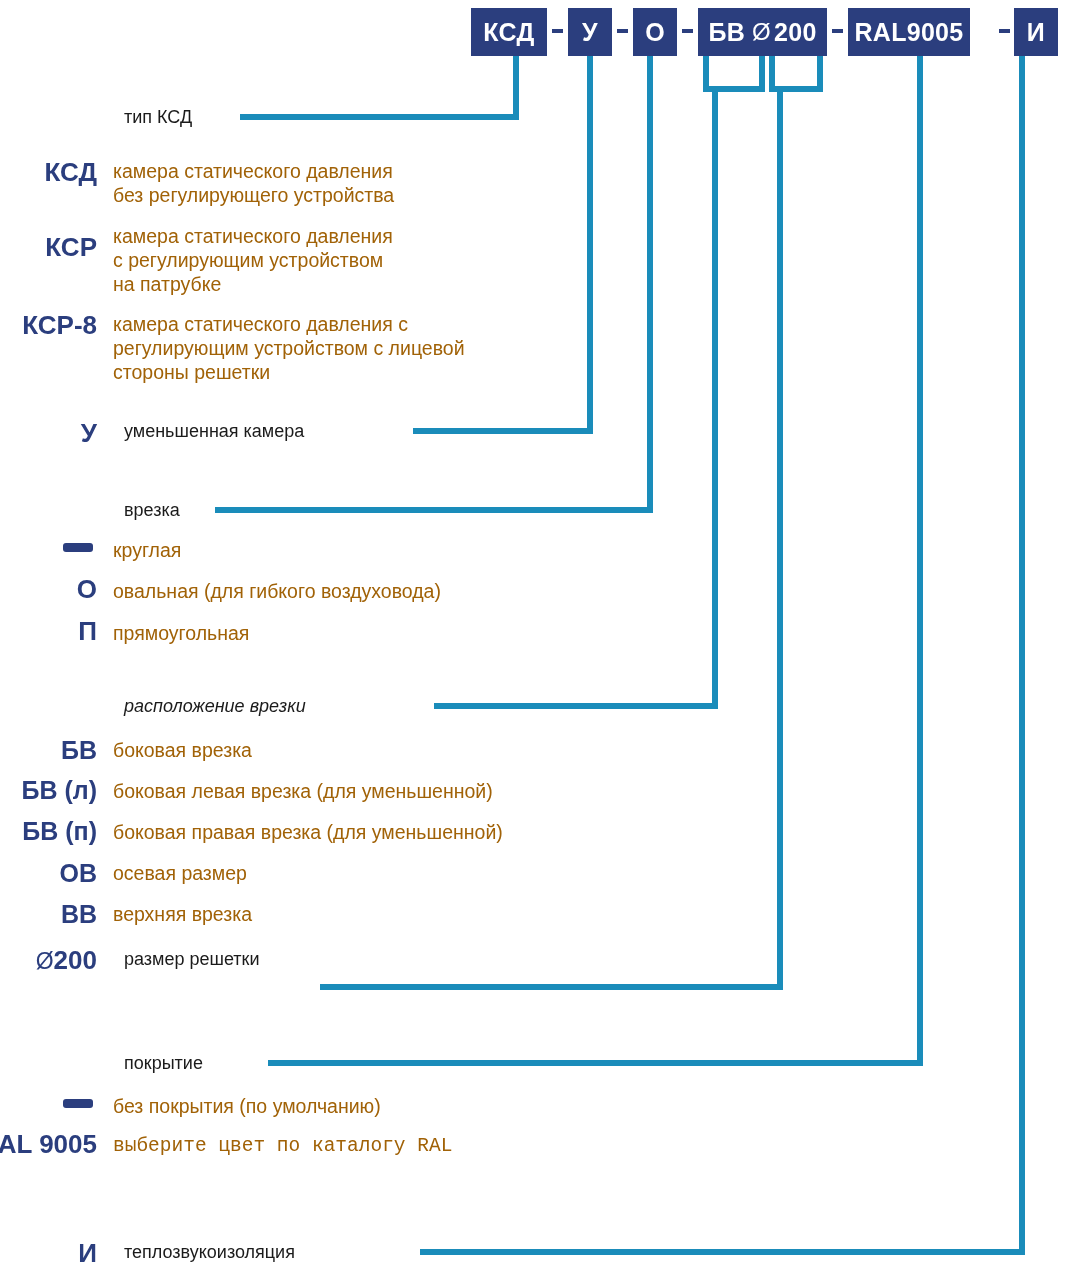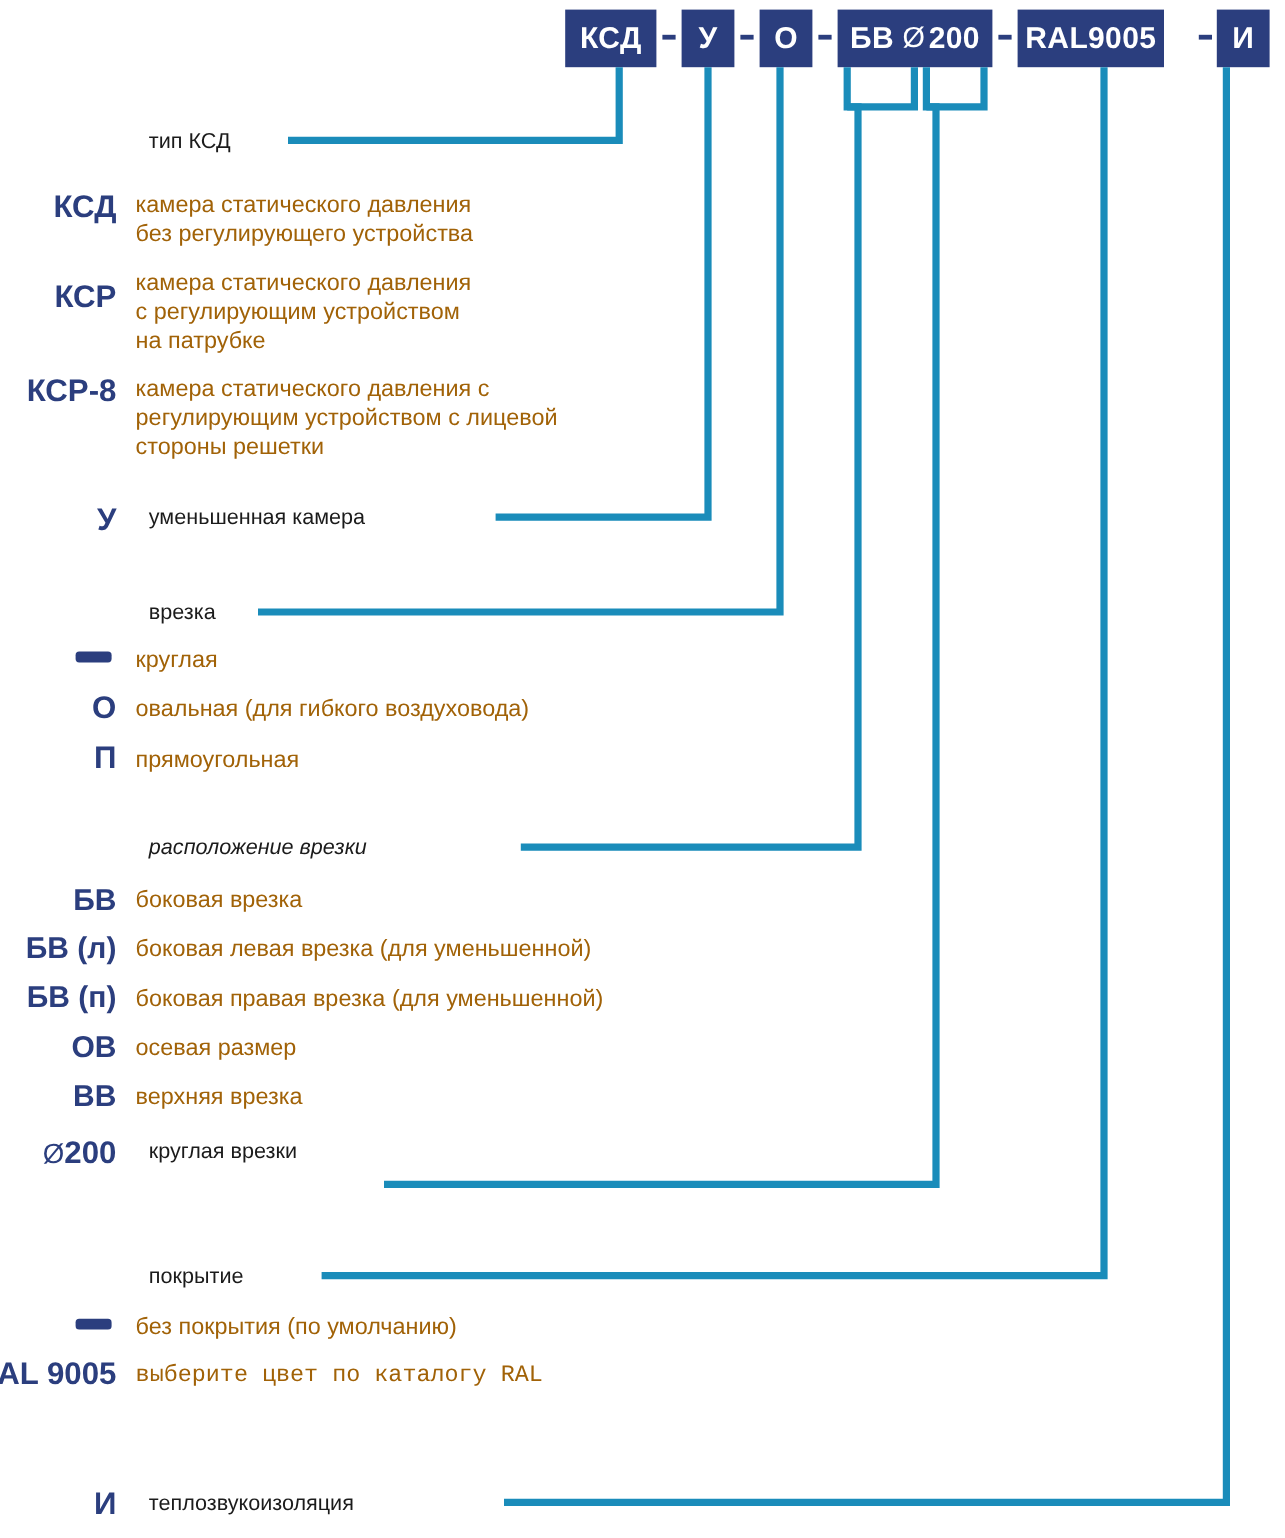--- a/index.html
+++ b/index.html
@@ -183,21 +183,21 @@
 
   <div class="code small" style="right:974px;top:858px;">ОВ</div>
   <div class="desc" style="top:861px;">осевая размер</div>
 
   <div class="code small" style="right:974px;top:899px;">ВВ</div>
   <div class="desc" style="top:902px;">верхняя врезка</div>
 
   <div class="code" style="right:974px;top:945px;">
     <span class="dia-lt">Ø</span><span>200</span>
   </div>
-  <div class="head" style="left:113px;top:944px;">круглая врезки</div>
+  <div class="head" style="left:113px;top:944px;">размер решетки</div>
 
   <div class="head" style="left:113px;top:1048px;">покрытие</div>
 
   <div class="bar" style="left:63px;top:1099px;"></div>
   <div class="desc" style="top:1094px;">без покрытия (по умолчанию)</div>
 
   <div class="code" style="right:974px;top:1128px;line-height:32px;">RAL
 9005</div>
   <div class="desc" style="top:1134px;font-family:Liberation Mono, monospace;">выберите цвет по каталогу RAL</div>
 

